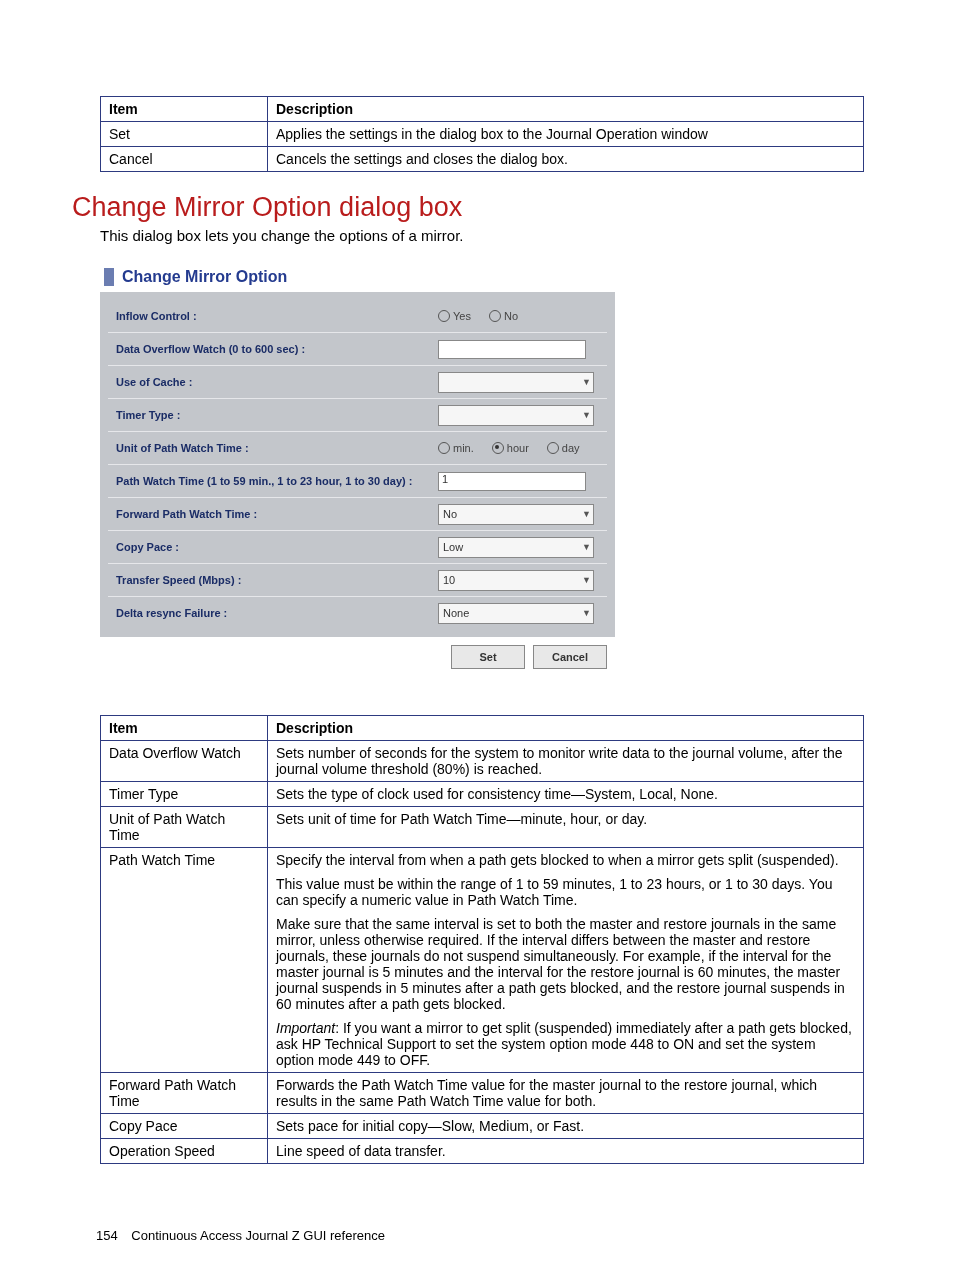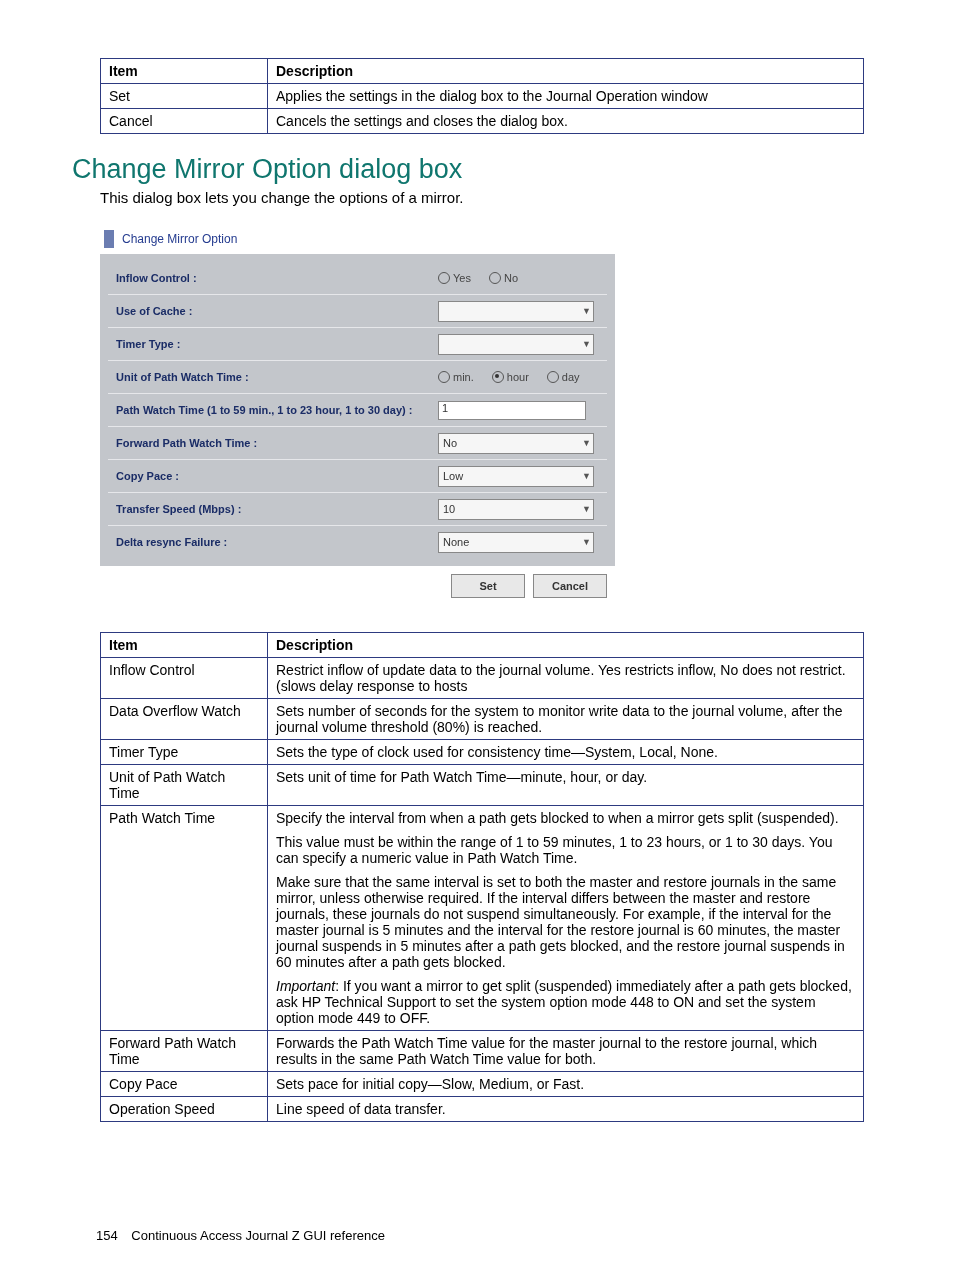--- a/index.html
+++ b/index.html
@@ -15,20 +15,21 @@
     padding: 58px 90px 40px 100px;
     position: relative;
     min-height: 1271px;
   }
   table.desc-table {
     border-collapse: collapse;
     width: 100%;
     border: 1.5px solid #2d3a80;
     margin-bottom: 18px;
     font-size: 14px;
+    margin-top: 38px;
   }
   table.desc-table th {
     text-align: left;
     font-weight: bold;
     border: 1px solid #2d3a80;
     padding: 4px 8px;
     font-size: 14px;
   }
   table.desc-table thead tr {
     border-bottom: 1.5px solid #2d3a80;
@@ -43,21 +44,21 @@
   table.desc-table td:first-child,
   table.desc-table th:first-child {
     border-right: 1px solid #2d3a80;
     width: 150px;
   }
   table.desc-table td:last-child,
   table.desc-table th:last-child {
     border-left: 1px solid #2d3a80;
   }
   h2.section-title {
-    color: #0f766e;
+    color: #b91c1c;
     font-weight: normal;
     font-size: 27px;
     margin: 20px 0 4px -28px;
   }
   .intro {
     font-size: 15px;
     margin: 2px 0 18px 0;
   }
   
   .dlg-wrap {
@@ -69,21 +70,21 @@
   .dlg-head {
     display:flex;
     align-items:center;
     background:#fff;
     padding:6px 4px;
   }
   .dlg-head .bar {
     width:10px; height:18px; background:#6b7db1; margin-right:8px;
   }
   .dlg-head .title {
-    color:#243b8f; font-weight:normal; font-size:12px;
+    color:#243b8f; font-weight:bold; font-size:16px;
   }
   .dlg-body {
     background:#c3c6cb;
     padding: 8px;
     font-size: 11px;
   }
   .dlg-row {
     display:flex;
     align-items:center;
     border-top:1px solid #e6e7ea;
@@ -193,20 +194,26 @@
               <span class="dot"></span>
               <span>Yes</span>
             </span>
           <span class="radio">
               <span class="dot"></span>
               <span>No</span>
             </span>
         </span>
       </div>
 
+      <div class="dlg-row">
+        <span class="dlg-label">Data Overflow Watch (0 to 600 sec) :</span>
+        <span class="dlg-ctrl">
+            <span class="tinput"></span>
+          </span>
+      </div>
 
       <div class="dlg-row">
         <span class="dlg-label">Use of Cache :</span>
         <span class="dlg-ctrl">
             <span class="tselect">
               <span></span>
               <span class="arrow">▼</span>
             </span>
           </span>
       </div>
@@ -294,24 +301,20 @@
   </div>
 
   <table class="desc-table">
     <thead>
       <tr>
         <th>Item</th>
         <th>Description</th>
       </tr>
     </thead>
     <tbody>
-      <tr>
-        <td>Inflow Control</td>
-        <td>Restrict inflow of update data to the journal volume. Yes restricts inflow, No does not restrict. (slows delay response to hosts</td>
-      </tr>
       <tr>
         <td>Data Overflow Watch</td>
         <td>Sets number of seconds for the system to monitor write data to the journal volume, after the journal volume threshold (80%) is reached.</td>
       </tr>
       <tr>
         <td>Timer Type</td>
         <td>Sets the type of clock used for consistency time—System, Local, None.</td>
       </tr>
       <tr>
         <td>Unit of Path Watch Time</td>

